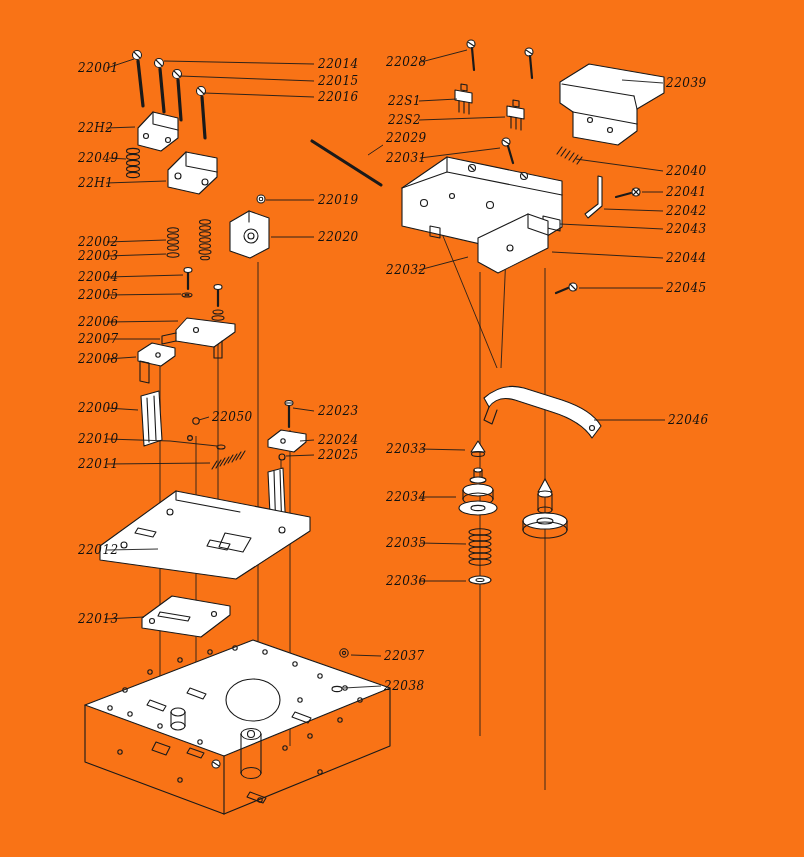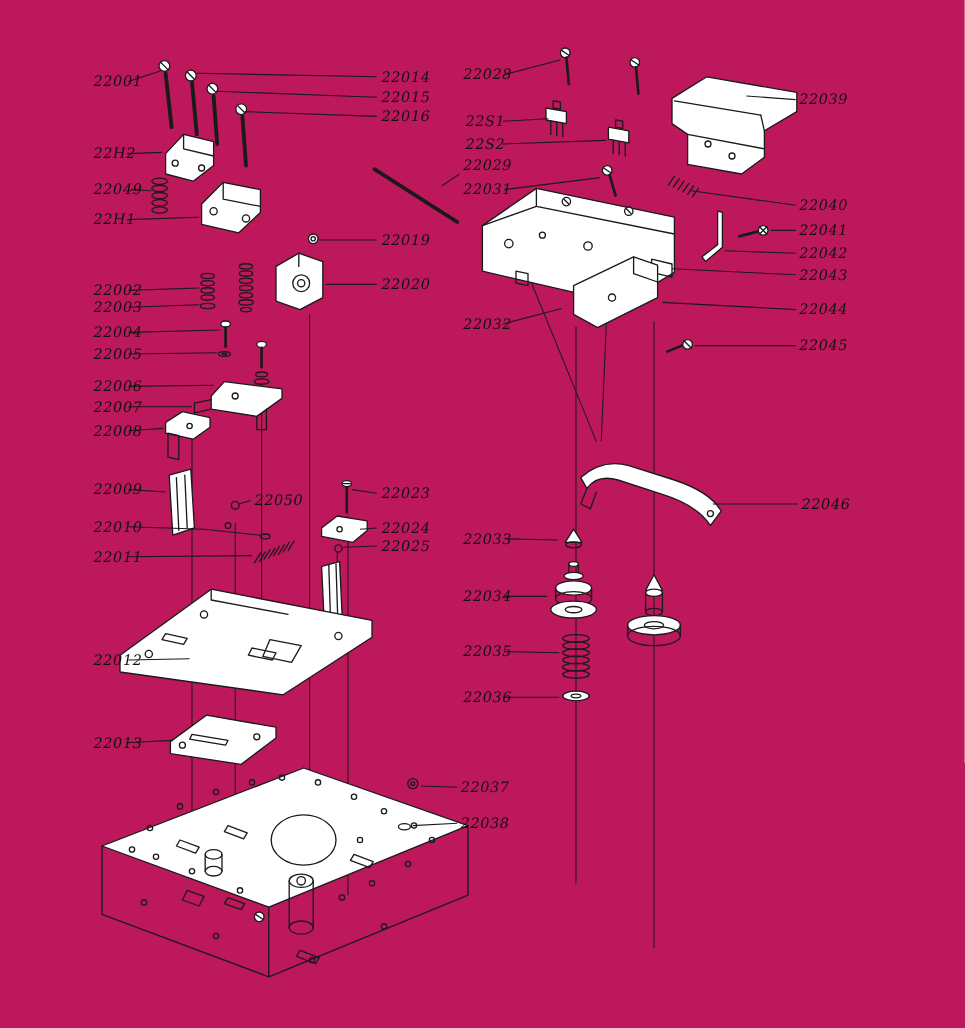--- a/index.html
+++ b/index.html
@@ -1,16 +1,16 @@
 <!DOCTYPE html>
 <html><head>
 <meta charset="utf-8">
 <style>
   html,body{margin:0;padding:0;background:#fff}
-  .canvas{position:relative;width:804px;height:857px;background:#be185d;overflow:hidden}
+  .canvas{position:relative;width:804px;height:857px;background:#f97316;overflow:hidden}
   svg{display:block}
   .part{stroke:#1a1a1a;fill:none;stroke-width:1.1;stroke-linejoin:round;stroke-linecap:round}
   .ps{fill:#ffffff;stroke:#1a1a1a;stroke-width:1.1}
   .axis{stroke:#1a1a1a;stroke-width:0.85;fill:none}
   .bar{stroke:#1a1a1a;stroke-width:3.2;stroke-linecap:round}
   .bar2{stroke:#1a1a1a;stroke-width:2.2;stroke-linecap:round}
   .leader{stroke:#1a1a1a;stroke-width:0.9;fill:none}
   .part-label{font-family:"DejaVu Serif",serif;font-style:italic;font-size:12px;fill:#111;letter-spacing:0.5px}
 </style>
 </head>

